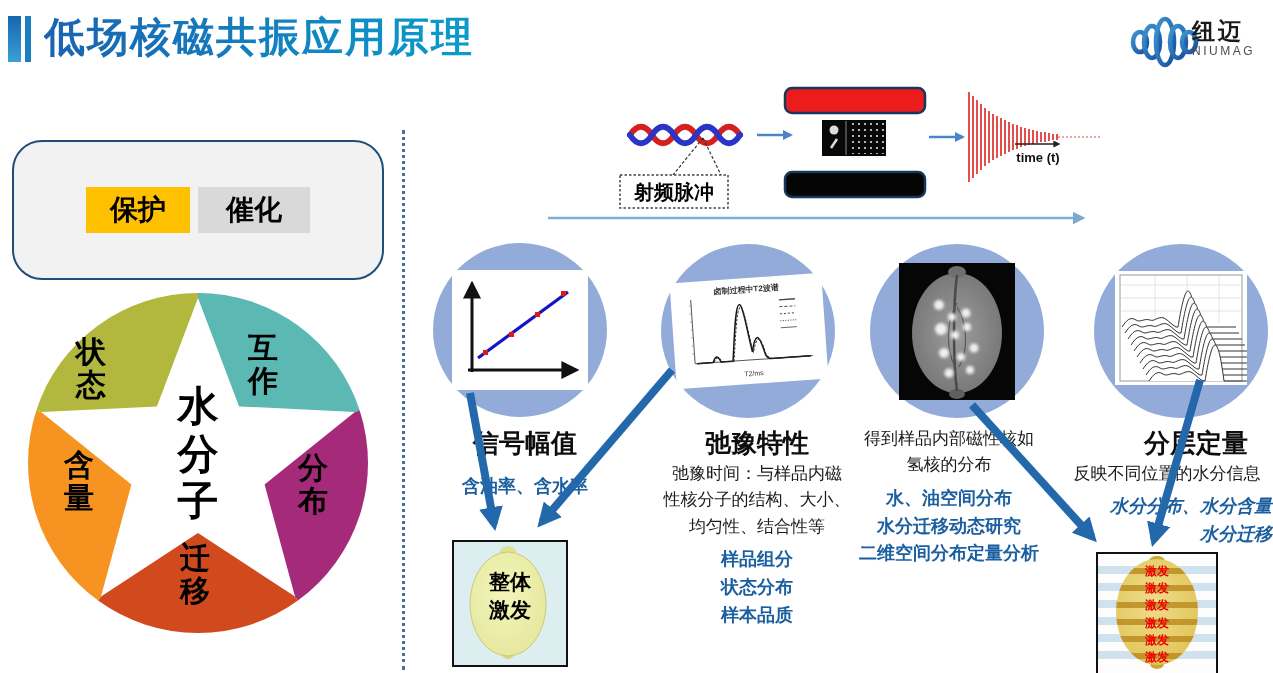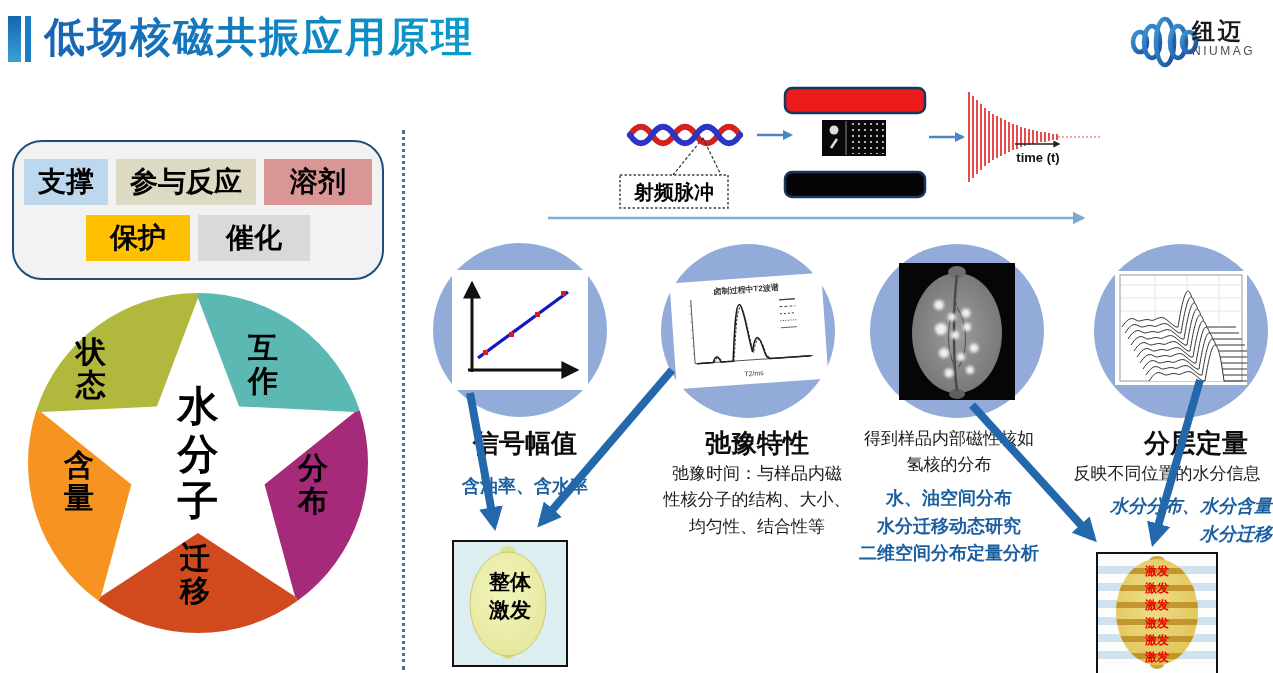--- a/index.html
+++ b/index.html
@@ -84,25 +84,20 @@
     <ellipse cx="24" cy="36" rx="8" ry="16"></ellipse>
     <ellipse cx="37" cy="36" rx="9" ry="23"></ellipse>
     <ellipse cx="50" cy="36" rx="8" ry="16"></ellipse>
     <ellipse cx="61" cy="36" rx="7" ry="10"></ellipse>
   </g>
 </svg>
 <div class="abs logo-cn">纽迈</div>
 <div class="abs logo-en">NIUMAG</div>
 
 <div class="abs role-box">
-  <div class="role-row">
-    <span class="tag tag-zhicheng">支撑</span>
-    <span class="tag tag-canyu">参与反应</span>
-    <span class="tag tag-rongji">溶剂</span>
-  </div>
   <div class="role-row">
     <span class="tag tag-baohu">保护</span>
     <span class="tag tag-cuihua">催化</span>
   </div>
 </div>
 
 <div class="abs star-wrap">
   <svg width="340" height="344" viewBox="0 0 340 344">
     <path d="M170,170 L170,0 A170,170 0 0 1 331.7,117.5 Z" fill="#5cb8b2"></path>
     <path d="M170,170 L331.7,117.5 A170,170 0 0 1 269.9,307.5 Z" fill="#a62a7a"></path>
@@ -314,20 +309,25 @@
   </div>
 </div>
 
 <div class="col col2">
   <h3>弛豫特性</h3>
   <div class="desc">
     <div>弛豫时间：与样品内磁</div>
     <div>性核分子的结构、大小、</div>
     <div>均匀性、结合性等</div>
   </div>
+  <div class="points">
+    <div>样品组分</div>
+    <div>状态分布</div>
+    <div>样本品质</div>
+  </div>
 </div>
 
 <div class="col col3">
   <div class="desc">
     <div>得到样品内部磁性核如</div>
     <div>氢核的分布</div>
   </div>
   <div class="points">
     <div>水、油空间分布</div>
     <div>水分迁移动态研究</div>

